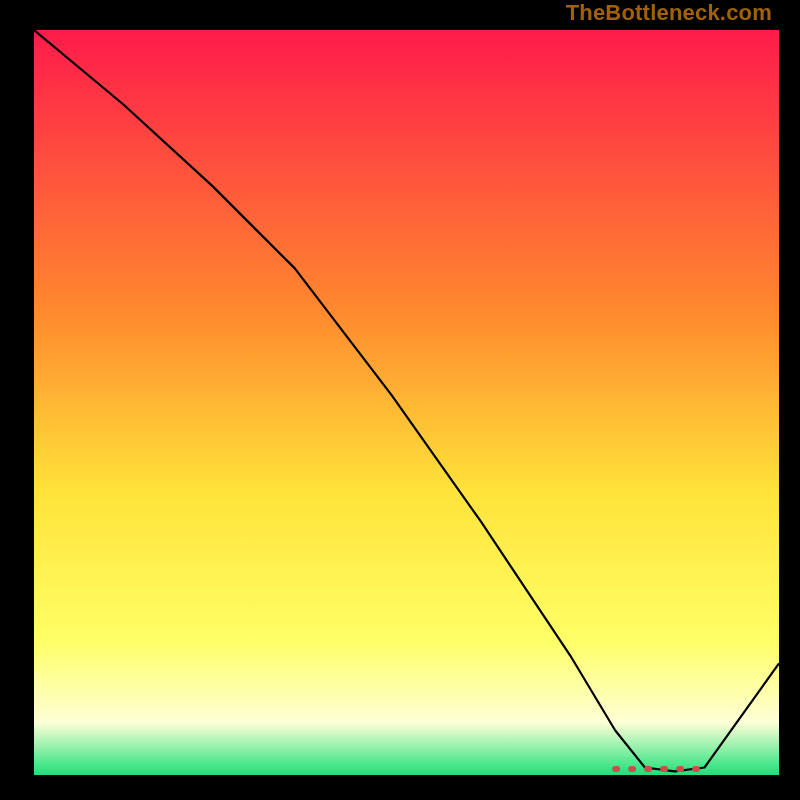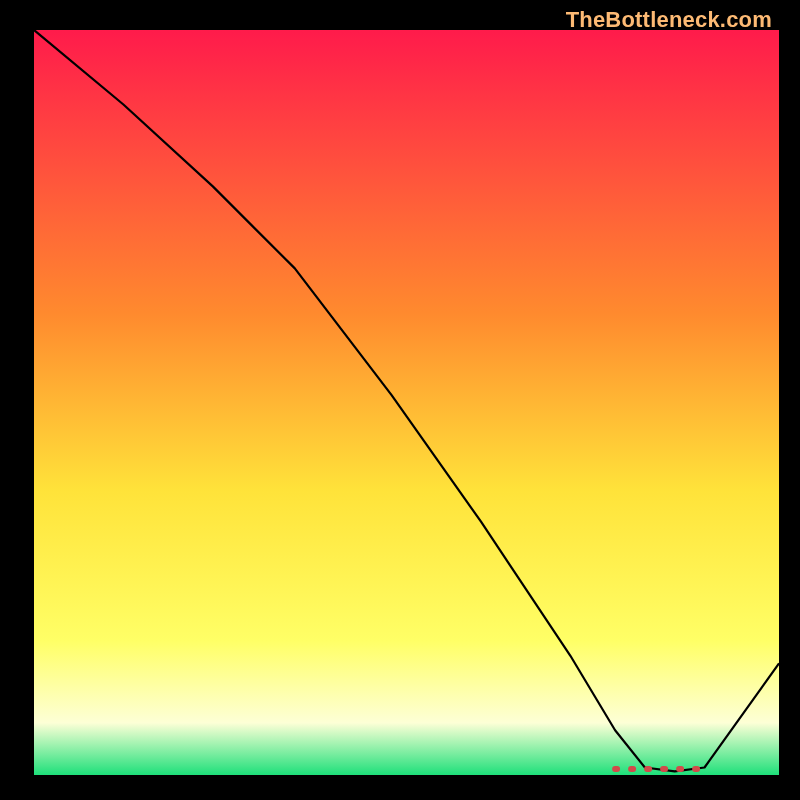--- a/index.html
+++ b/index.html
@@ -11,23 +11,23 @@
     overflow: hidden;
     font-family: Arial, Helvetica, sans-serif;
   }
   .stage {
     position: relative;
     width: 800px;
     height: 800px;
   }
   .watermark {
     position: absolute;
-    top: 7px;
+    top: 0;
     right: 28px;
-    color: #fdba74;
+    color: #a16207;
     font-size: 22px;
     font-weight: 600;
     letter-spacing: 0.2px;
     z-index: 10;
     user-select: none;
   }
   .plot-area {
     position: absolute;
     left: 34px;
     top: 30px;

